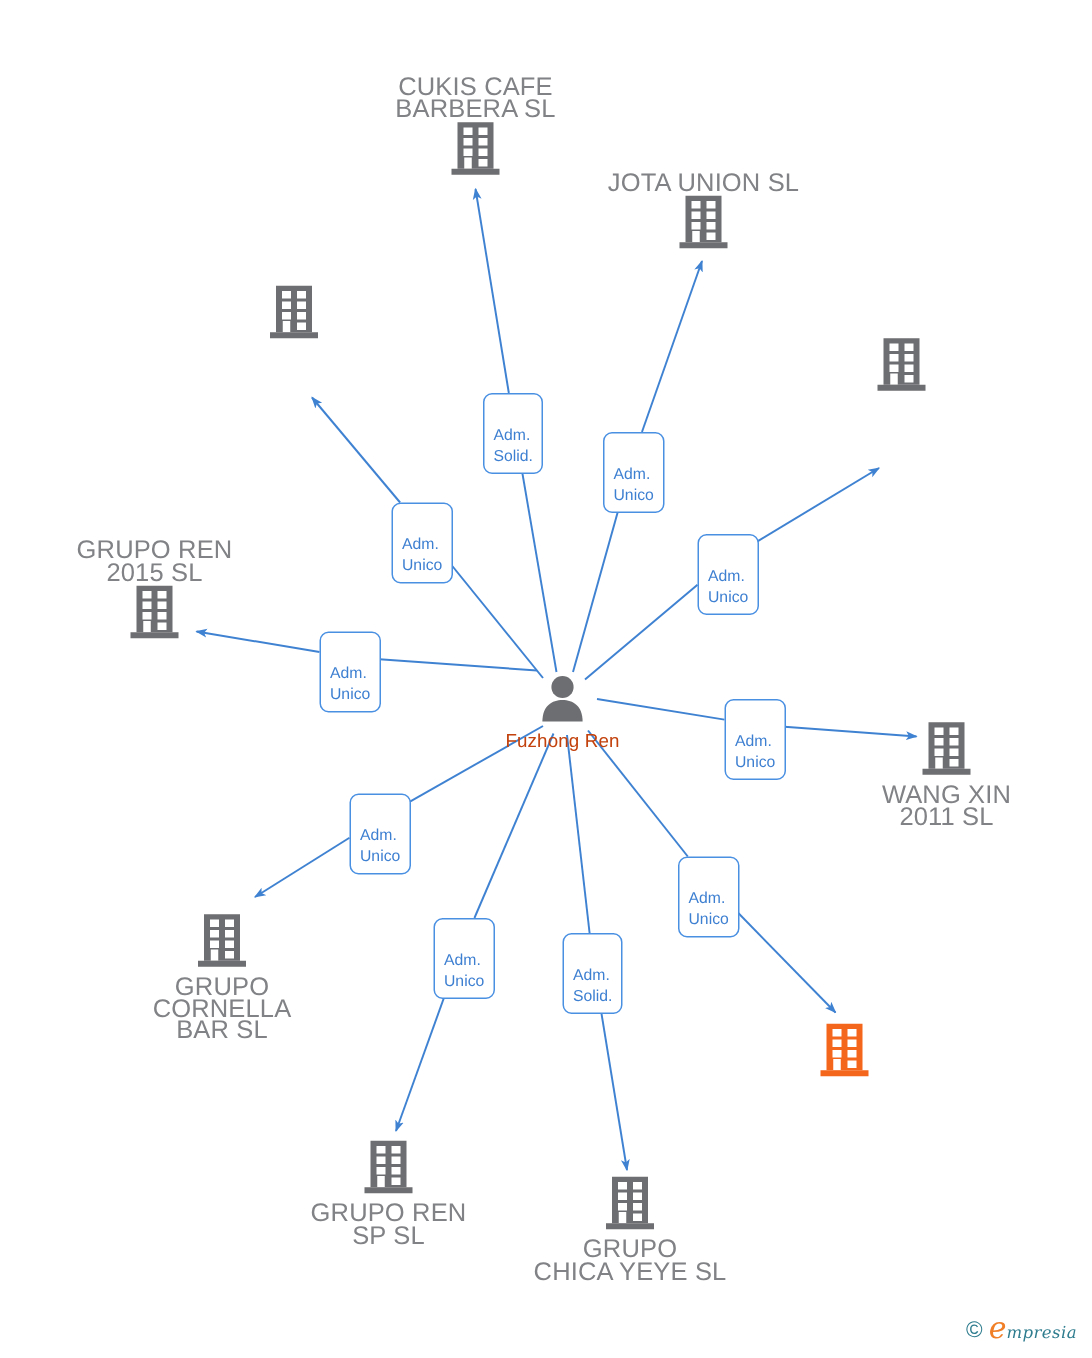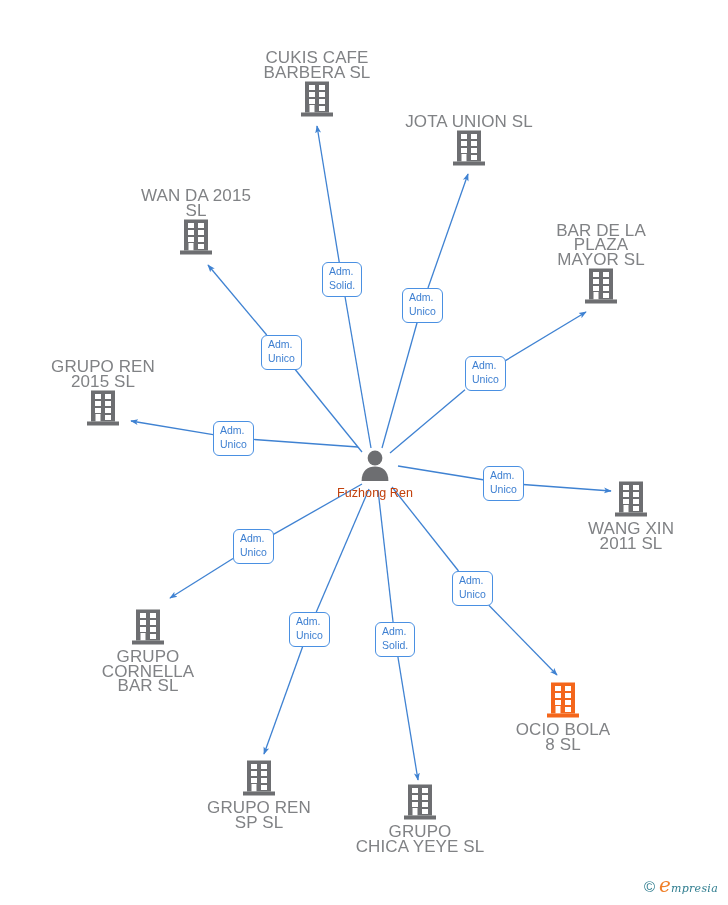--- a/index.html
+++ b/index.html
@@ -17,21 +17,21 @@
     font-size:17px;color:#808285;line-height:14.5px;
     white-space:pre-line;letter-spacing:.1px;
   }
   .node.center .caption{font-size:12.5px;color:#c2410c;}
 
   .edge-label{
     position:absolute;
     border:1.4px solid #4a90e2;border-radius:6px;
     background:#ffffff;
     color:#3d7fd1;font-size:10.5px;line-height:14px;
-    padding:1px 6px 4px 6px;
+    padding:20px 6px 4px 6px;
     text-align:left;white-space:pre-line;
     box-sizing:border-box;
   }
 
   .watermark{
     position:absolute;right:10px;bottom:8px;
     display:flex;align-items:center;gap:4px;
     font-size:17px;
   }
   .wm-c{color:#2f7d8f;font-size:15px;}
@@ -127,42 +127,37 @@
               <rect x="19" y="12" width="6" height="5"></rect>
               <rect x="9" y="19" width="6" height="5"></rect> 
               <rect x="19" y="19" width="6" height="5"></rect>
               <rect x="19" y="26" width="6" height="5"></rect>
               <rect x="9.5" y="25" width="5" height="7.5"></rect>
             </g>
             <rect x="1" y="32.5" width="32" height="4" fill="#6d6e71"></rect>
           </svg></span>
       </div>
       <div class="node" style="left: 126px; width: 140px; top: 189px;">
-        <div class="caption">WAN DA 2015
-SL</div>
         <span class="glyph"><svg width="34" height="38" viewBox="0 0 34 38" xmlns="http://www.w3.org/2000/svg">
             <rect x="5" y="1.5" width="24" height="31" fill="#6d6e71"></rect>
             <rect x="7.5" y="4" width="19" height="26" fill="#ffffff" opacity="0"></rect>
             <g fill="#ffffff">
               <rect x="9" y="5" width="6" height="5"></rect>  
               <rect x="19" y="5" width="6" height="5"></rect>
               <rect x="9" y="12" width="6" height="5"></rect> 
               <rect x="19" y="12" width="6" height="5"></rect>
               <rect x="9" y="19" width="6" height="5"></rect> 
               <rect x="19" y="19" width="6" height="5"></rect>
               <rect x="19" y="26" width="6" height="5"></rect>
               <rect x="9.5" y="25" width="5" height="7.5"></rect>
             </g>
             <rect x="1" y="32.5" width="32" height="4" fill="#6d6e71"></rect>
           </svg></span>
       </div>
       <div class="node" style="left: 531px; width: 140px; top: 223.5px;">
-        <div class="caption">BAR DE LA
-PLAZA
-MAYOR  SL</div>
         <span class="glyph"><svg width="34" height="38" viewBox="0 0 34 38" xmlns="http://www.w3.org/2000/svg">
             <rect x="5" y="1.5" width="24" height="31" fill="#6d6e71"></rect>
             <rect x="7.5" y="4" width="19" height="26" fill="#ffffff" opacity="0"></rect>
             <g fill="#ffffff">
               <rect x="9" y="5" width="6" height="5"></rect>  
               <rect x="19" y="5" width="6" height="5"></rect>
               <rect x="9" y="12" width="6" height="5"></rect> 
               <rect x="19" y="12" width="6" height="5"></rect>
               <rect x="9" y="19" width="6" height="5"></rect> 
               <rect x="19" y="19" width="6" height="5"></rect>
@@ -239,22 +234,20 @@
               <rect x="19" y="5" width="6" height="5"></rect>
               <rect x="9" y="12" width="6" height="5"></rect> 
               <rect x="19" y="12" width="6" height="5"></rect>
               <rect x="9" y="19" width="6" height="5"></rect> 
               <rect x="19" y="19" width="6" height="5"></rect>
               <rect x="19" y="26" width="6" height="5"></rect>
               <rect x="9.5" y="25" width="5" height="7.5"></rect>
             </g>
             <rect x="1" y="32.5" width="32" height="4" fill="#f4661b"></rect>
           </svg></span>
-        <div class="caption">OCIO BOLA
-8  SL</div>
       </div>
       <div class="node" style="left: 189px; width: 140px; top: 759px;">
         <span class="glyph"><svg width="34" height="38" viewBox="0 0 34 38" xmlns="http://www.w3.org/2000/svg">
             <rect x="5" y="1.5" width="24" height="31" fill="#6d6e71"></rect>
             <rect x="7.5" y="4" width="19" height="26" fill="#ffffff" opacity="0"></rect>
             <g fill="#ffffff">
               <rect x="9" y="5" width="6" height="5"></rect>  
               <rect x="19" y="5" width="6" height="5"></rect>
               <rect x="9" y="12" width="6" height="5"></rect> 
               <rect x="19" y="12" width="6" height="5"></rect>

